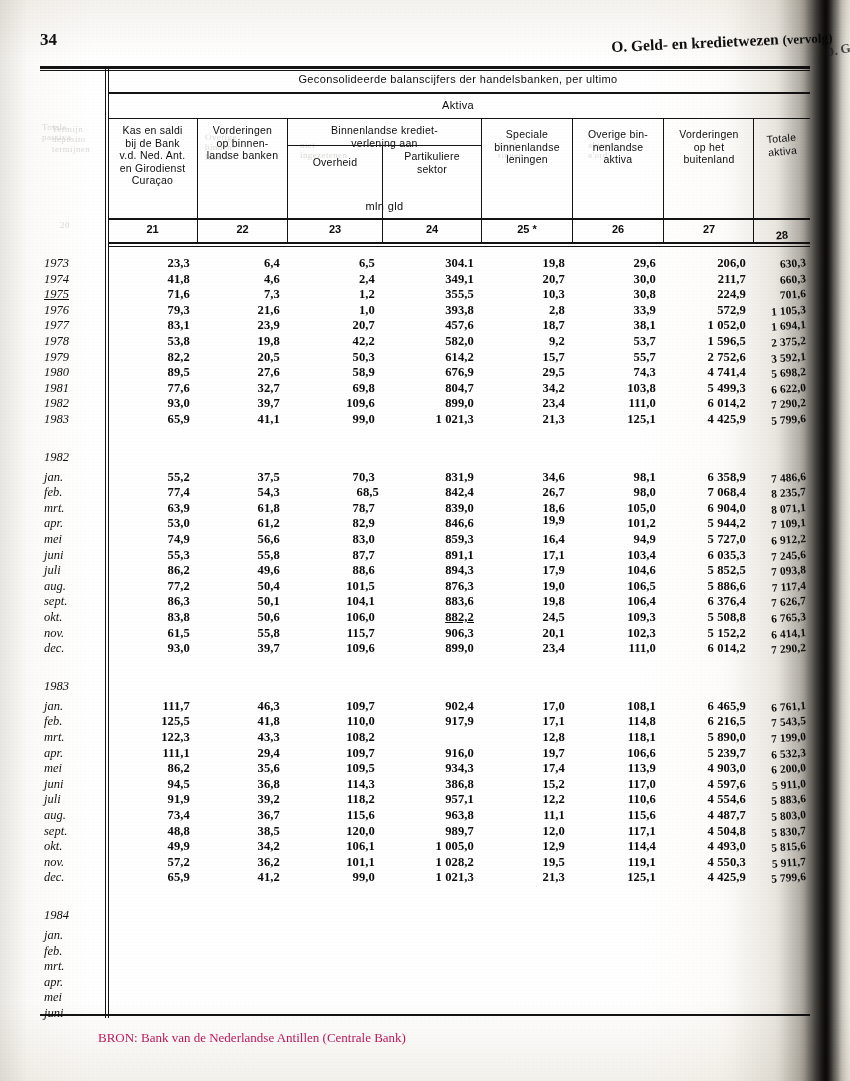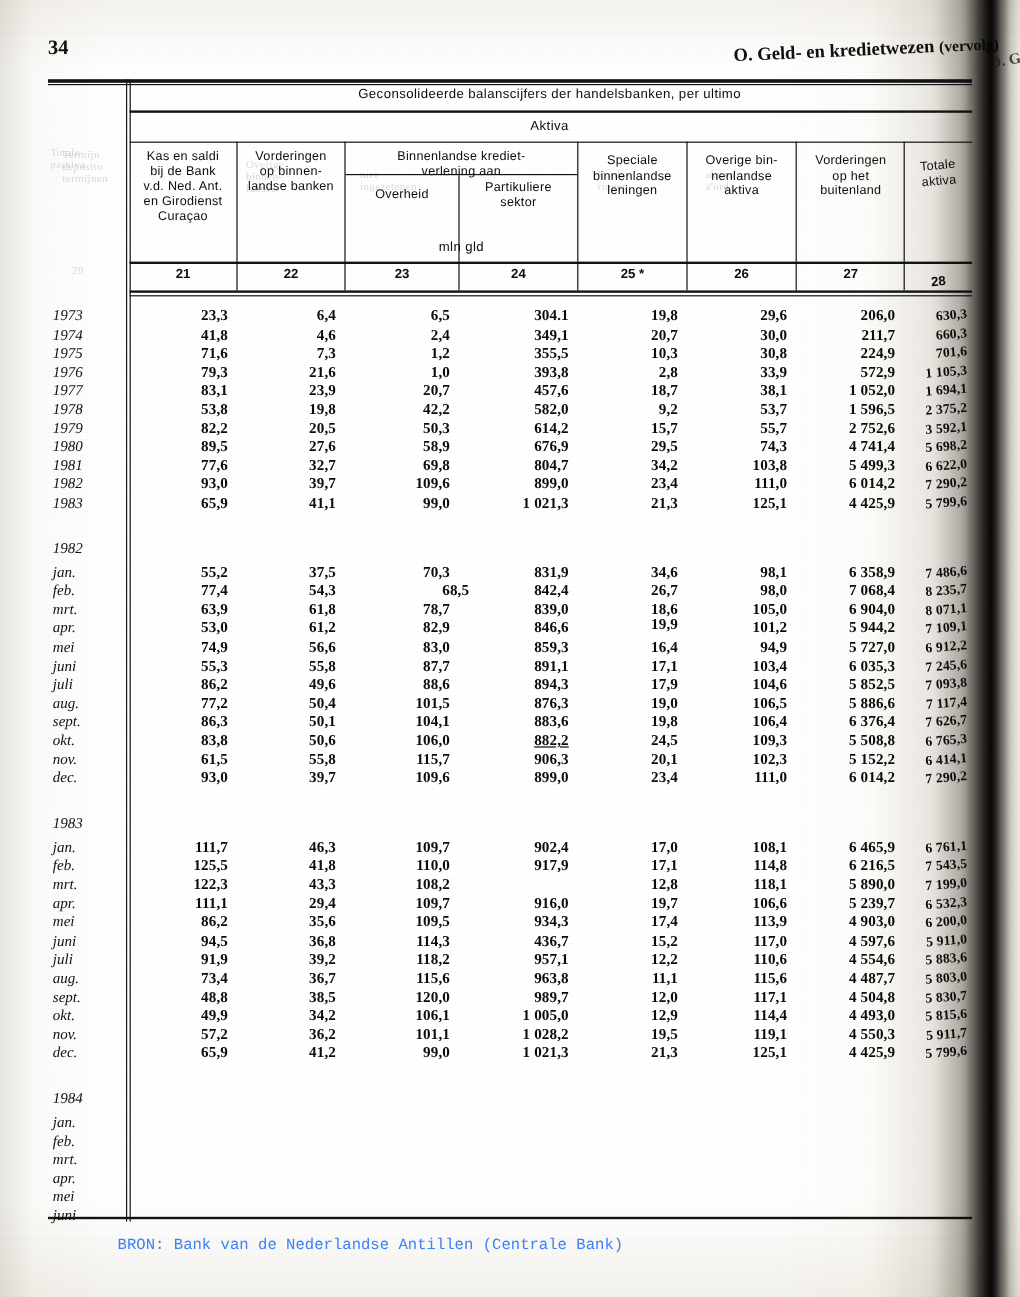--- a/index.html
+++ b/index.html
@@ -104,22 +104,22 @@
     font-family:"Liberation Serif",serif;
     font-weight:bold;font-size:12.6px;color:#0c0c0c;
     text-align:right;
     letter-spacing:.1px;
     white-space:pre;
   }
   .num.c28{font-size:11.4px;}
 
   #source{
     position:absolute;left:98px;top:1030px;
-    font-family:Liberation Mono, monospace;
-    font-size:13px;color:#3b82f6;
+    font-family:Liberation Serif, serif;
+    font-size:13px;color:#be185d;
   }
 
   
   #desat{position:absolute;inset:0;pointer-events:none;
     background:rgba(250,249,246,.05);mix-blend-mode:multiply;}
 </style>
 </head>
 <body>
 
 <div id="page">
@@ -237,21 +237,21 @@
         <div class="num c28" style="top: 190px; left: 0px; width: 766px; transform: rotate(-4.5deg); transform-origin: 100% 50%;">630,3</div>
         <div class="rowlabel" style="top: 205.6px;">1974</div>
         <div class="num" style="top: 205.6px; left: 0px; width: 150px;">41,8</div>
         <div class="num" style="top: 205.6px; left: 0px; width: 240px;">4,6</div>
         <div class="num" style="top: 205.6px; left: 0px; width: 335px;">2,4</div>
         <div class="num" style="top: 205.6px; left: 0px; width: 434px;">349,1</div>
         <div class="num" style="top: 205.6px; left: 0px; width: 525px;">20,7</div>
         <div class="num" style="top: 205.6px; left: 0px; width: 616px;">30,0</div>
         <div class="num" style="top: 205.6px; left: 0px; width: 706px;">211,7</div>
         <div class="num c28" style="top: 205.6px; left: 0px; width: 766px; transform: rotate(-4.5deg); transform-origin: 100% 50%;">660,3</div>
-        <div class="rowlabel" style="top: 221.2px;">1975</div>
+        <div class="rowlabel" style="top: 221.2px; text-decoration: underline;">1975</div>
         <div class="num" style="top: 221.2px; left: 0px; width: 150px;">71,6</div>
         <div class="num" style="top: 221.2px; left: 0px; width: 240px;">7,3</div>
         <div class="num" style="top: 221.2px; left: 0px; width: 335px;">1,2</div>
         <div class="num" style="top: 221.2px; left: 0px; width: 434px;">355,5</div>
         <div class="num" style="top: 221.2px; left: 0px; width: 525px;">10,3</div>
         <div class="num" style="top: 221.2px; left: 0px; width: 616px;">30,8</div>
         <div class="num" style="top: 221.2px; left: 0px; width: 706px;">224,9</div>
         <div class="num c28" style="top: 221.2px; left: 0px; width: 766px; transform: rotate(-4.5deg); transform-origin: 100% 50%;">701,6</div>
         <div class="rowlabel" style="top: 236.8px;">1976</div>
         <div class="num" style="top: 236.8px; left: 0px; width: 150px;">79,3</div>
@@ -331,21 +331,21 @@
         <div class="num" style="top: 403.6px; left: 0px; width: 240px;">37,5</div>
         <div class="num" style="top: 403.6px; left: 0px; width: 335px;">70,3</div>
         <div class="num" style="top: 403.6px; left: 0px; width: 434px;">831,9</div>
         <div class="num" style="top: 403.6px; left: 0px; width: 525px;">34,6</div>
         <div class="num" style="top: 403.6px; left: 0px; width: 616px;">98,1</div>
         <div class="num" style="top: 403.6px; left: 0px; width: 706px;">6 358,9</div>
         <div class="num c28" style="top: 403.6px; left: 0px; width: 766px; transform: rotate(-4.5deg); transform-origin: 100% 50%;">7 486,6</div>
         <div class="rowlabel" style="top: 419.2px;">feb.</div>
         <div class="num" style="top: 419.2px; left: 0px; width: 150px;">77,4</div>
         <div class="num" style="top: 419.2px; left: 0px; width: 240px;">54,3</div>
-        <div class="num" style="top: 419.2px; left: 16px; width: 335px;">68,5</div>
+        <div class="num" style="top: 419.2px; left: 4px; width: 335px;">68,5</div>
         <div class="num" style="top: 419.2px; left: 0px; width: 434px;">842,4</div>
         <div class="num" style="top: 419.2px; left: 0px; width: 525px;">26,7</div>
         <div class="num" style="top: 419.2px; left: 0px; width: 616px;">98,0</div>
         <div class="num" style="top: 419.2px; left: 0px; width: 706px;">7 068,4</div>
         <div class="num c28" style="top: 419.2px; left: 0px; width: 766px; transform: rotate(-4.5deg); transform-origin: 100% 50%;">8 235,7</div>
         <div class="rowlabel" style="top: 434.8px;">mrt.</div>
         <div class="num" style="top: 434.8px; left: 0px; width: 150px;">63,9</div>
         <div class="num" style="top: 434.8px; left: 0px; width: 240px;">61,8</div>
         <div class="num" style="top: 434.8px; left: 0px; width: 335px;">78,7</div>
         <div class="num" style="top: 434.8px; left: 0px; width: 434px;">839,0</div>
@@ -476,21 +476,21 @@
         <div class="num" style="top: 695.2px; left: 0px; width: 335px;">109,5</div>
         <div class="num" style="top: 695.2px; left: 0px; width: 434px;">934,3</div>
         <div class="num" style="top: 695.2px; left: 0px; width: 525px;">17,4</div>
         <div class="num" style="top: 695.2px; left: 0px; width: 616px;">113,9</div>
         <div class="num" style="top: 695.2px; left: 0px; width: 706px;">4 903,0</div>
         <div class="num c28" style="top: 695.2px; left: 0px; width: 766px; transform: rotate(-4.5deg); transform-origin: 100% 50%;">6 200,0</div>
         <div class="rowlabel" style="top: 710.8px;">juni</div>
         <div class="num" style="top: 710.8px; left: 0px; width: 150px;">94,5</div>
         <div class="num" style="top: 710.8px; left: 0px; width: 240px;">36,8</div>
         <div class="num" style="top: 710.8px; left: 0px; width: 335px;">114,3</div>
-        <div class="num" style="top: 710.8px; left: 0px; width: 434px;">436,7</div>
+        <div class="num" style="top: 710.8px; left: 0px; width: 434px;">386,8</div>
         <div class="num" style="top: 710.8px; left: 0px; width: 525px;">15,2</div>
         <div class="num" style="top: 710.8px; left: 0px; width: 616px;">117,0</div>
         <div class="num" style="top: 710.8px; left: 0px; width: 706px;">4 597,6</div>
         <div class="num c28" style="top: 710.8px; left: 0px; width: 766px; transform: rotate(-4.5deg); transform-origin: 100% 50%;">5 911,0</div>
         <div class="rowlabel" style="top: 726.4px;">juli</div>
         <div class="num" style="top: 726.4px; left: 0px; width: 150px;">91,9</div>
         <div class="num" style="top: 726.4px; left: 0px; width: 240px;">39,2</div>
         <div class="num" style="top: 726.4px; left: 0px; width: 335px;">118,2</div>
         <div class="num" style="top: 726.4px; left: 0px; width: 434px;">957,1</div>
         <div class="num" style="top: 726.4px; left: 0px; width: 525px;">12,2</div>

